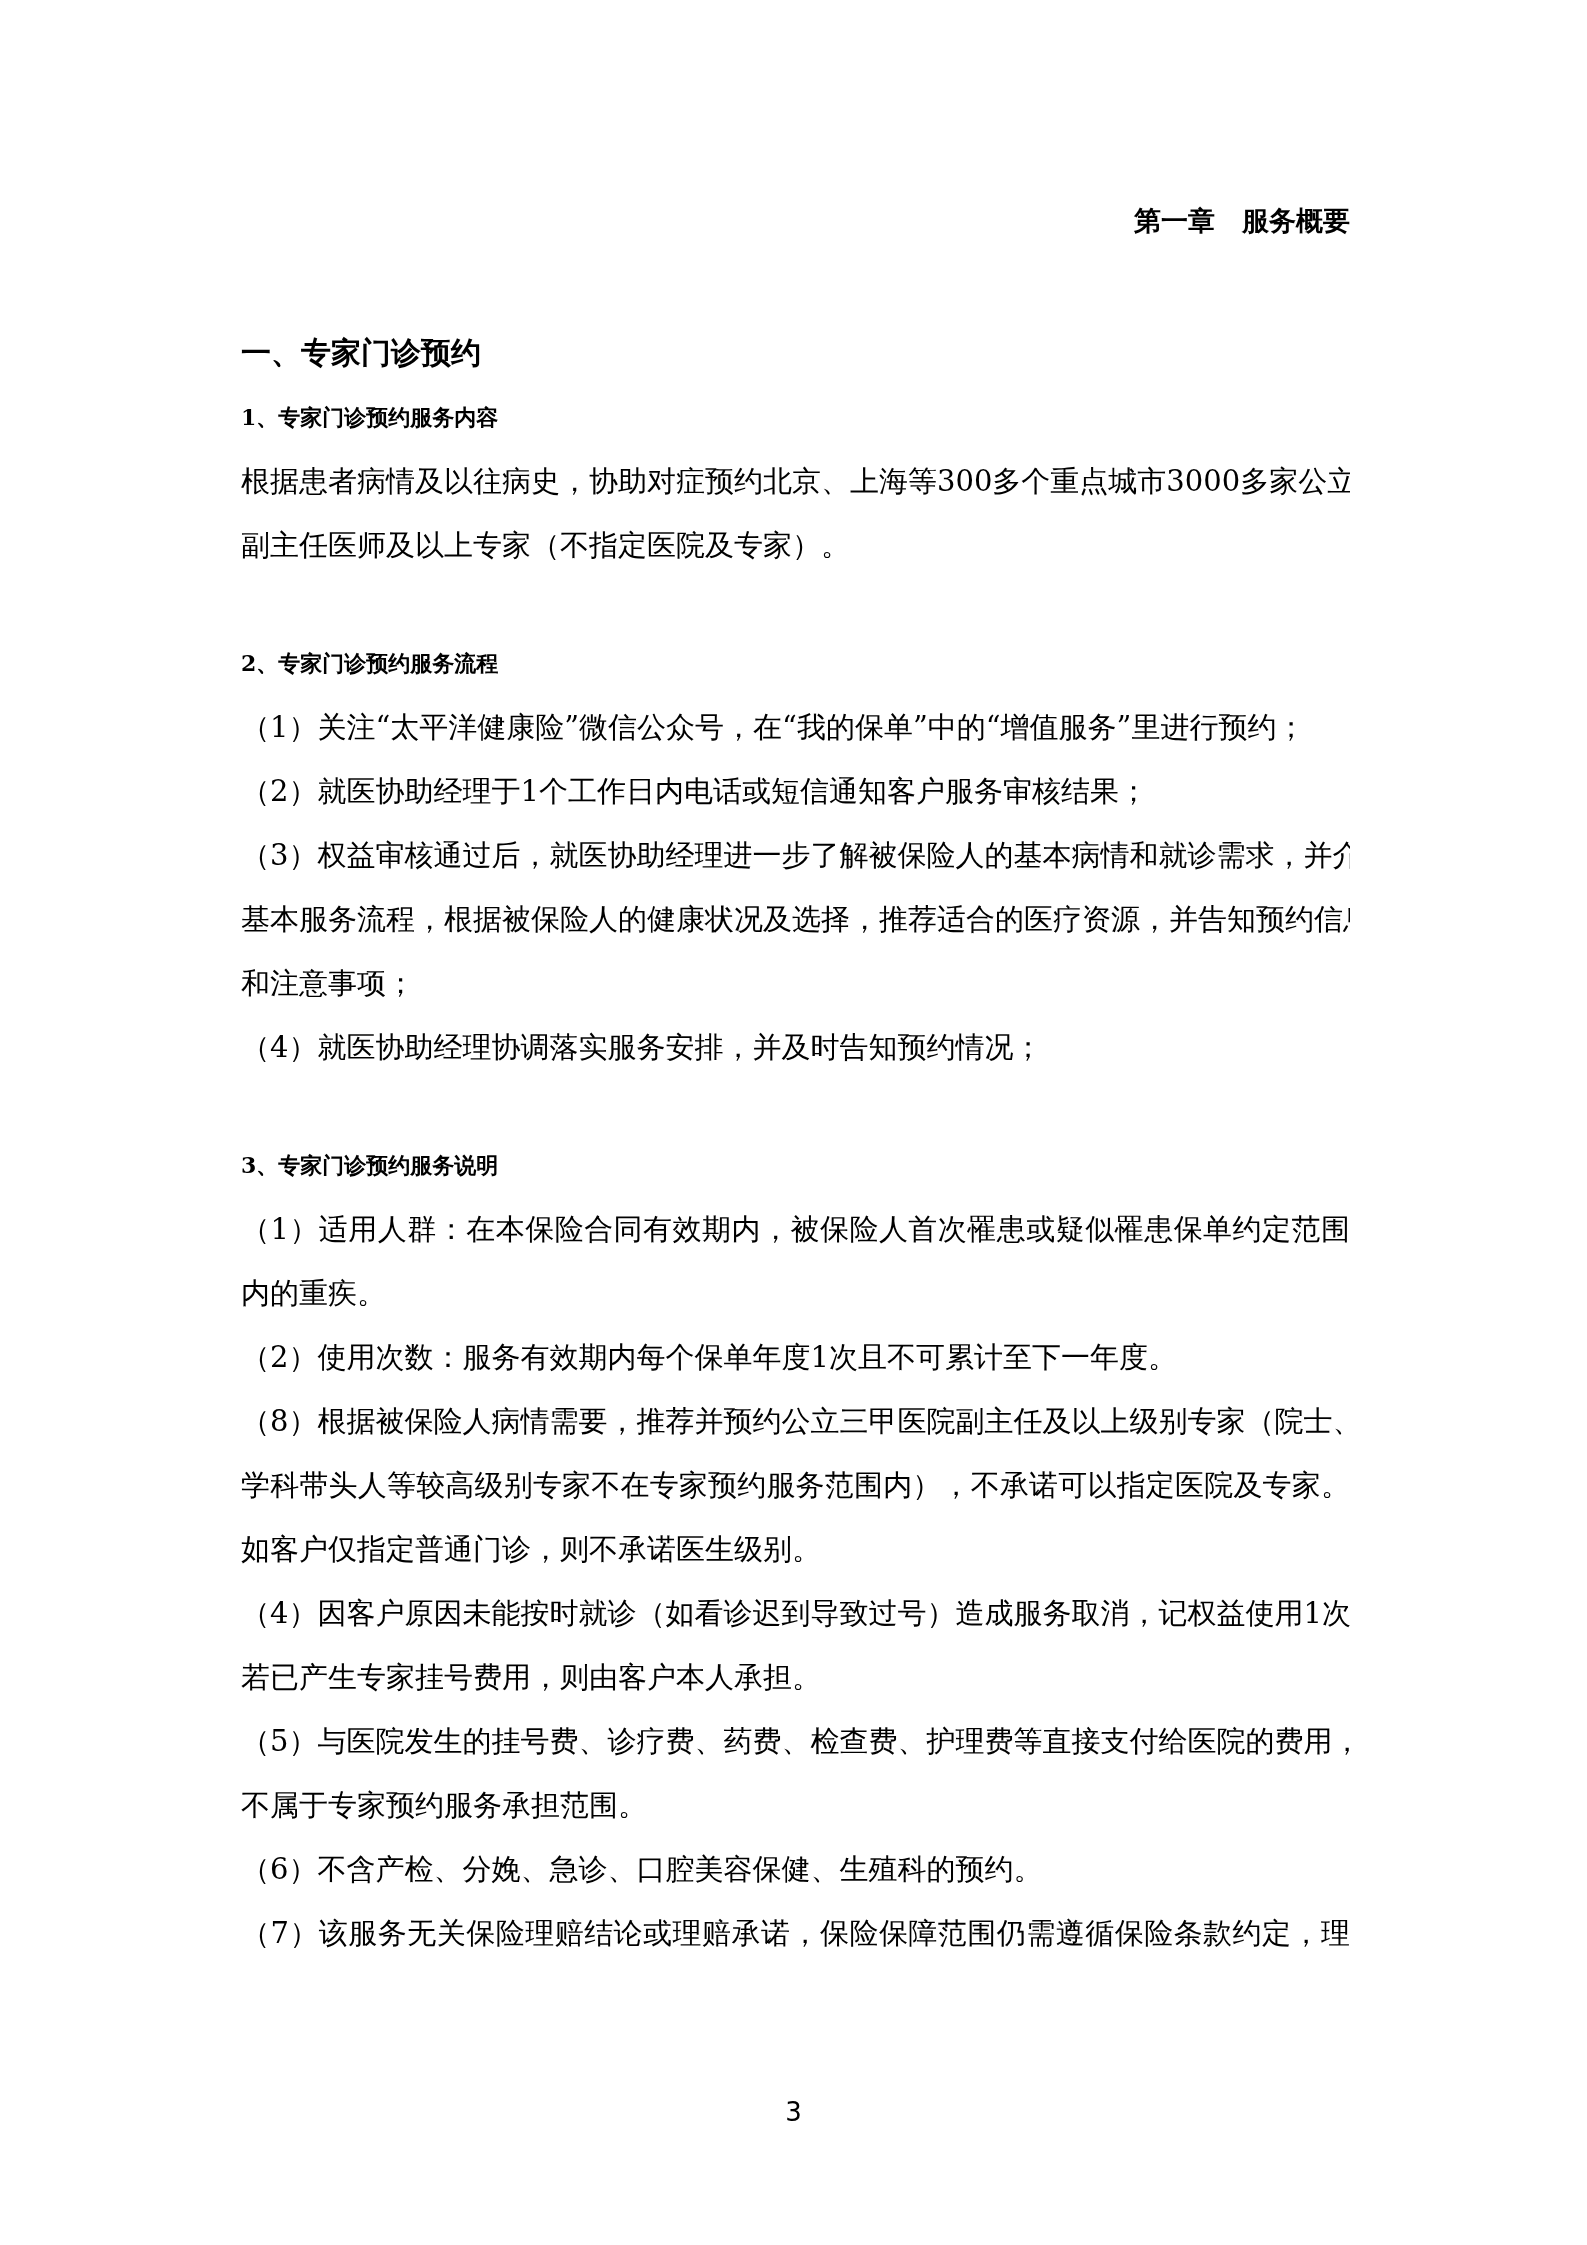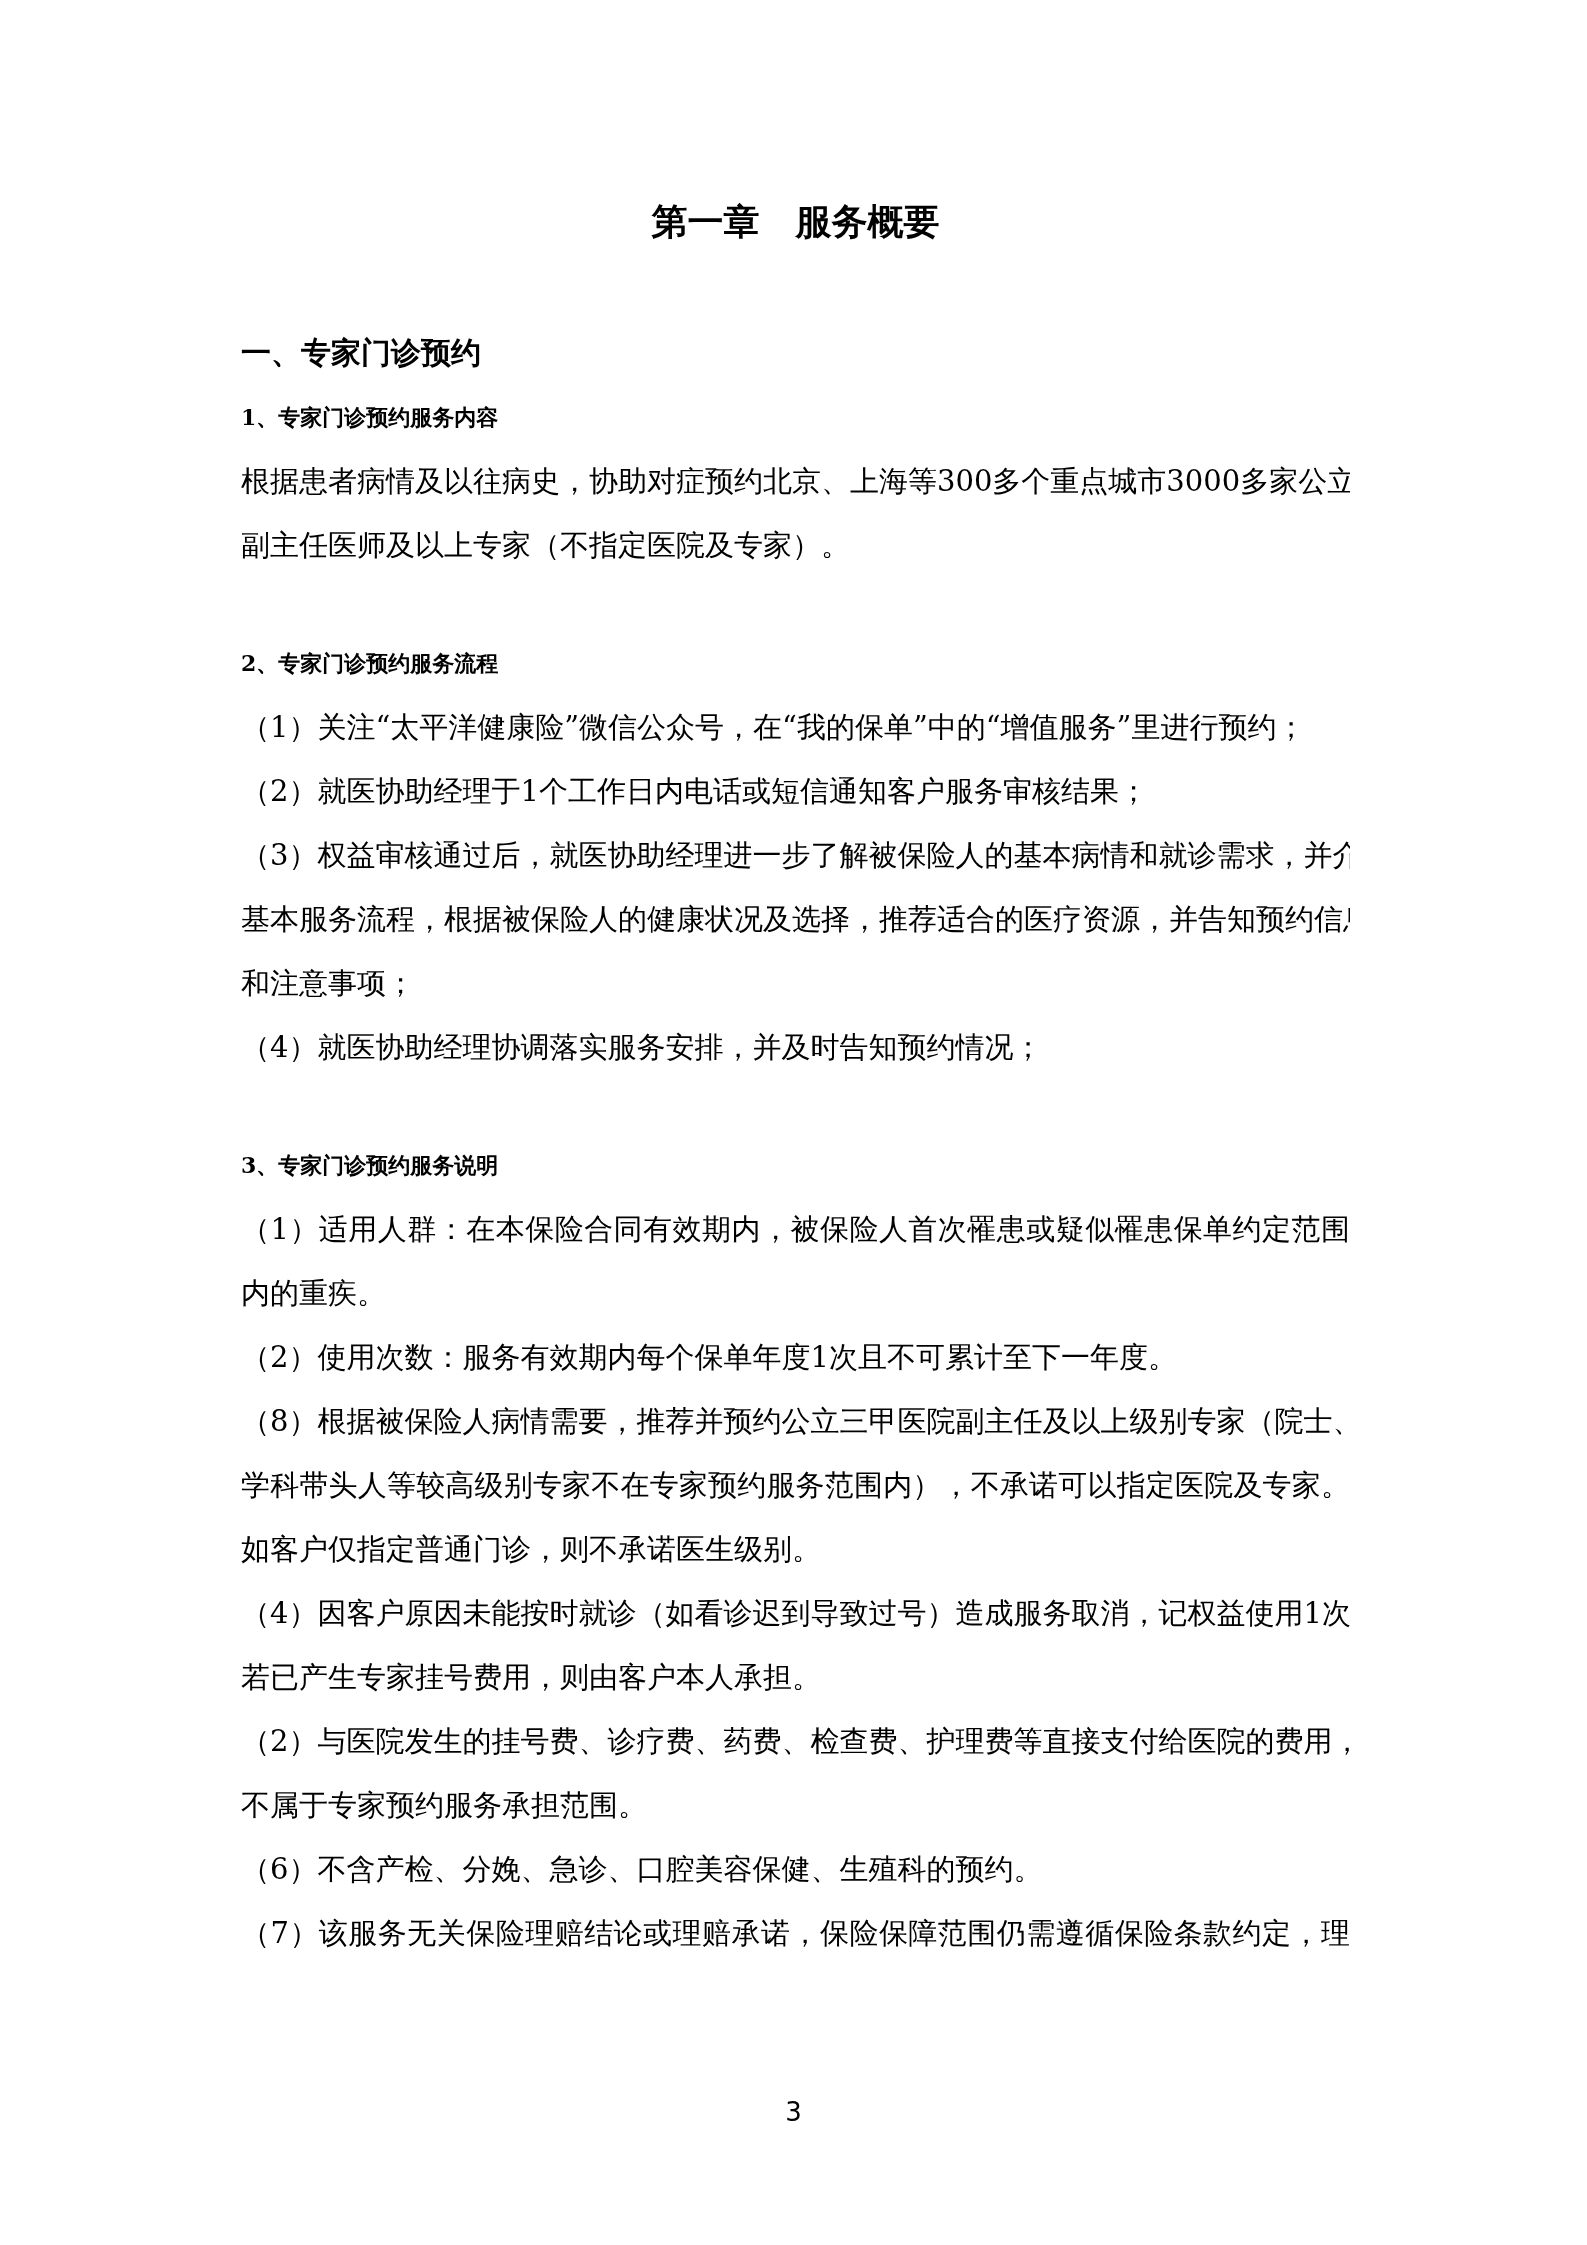--- a/index.html
+++ b/index.html
@@ -14,23 +14,23 @@
     background: #ffffff;
     color: #000000;
     font-family: "DejaVu Serif", "Liberation Serif", serif;
     overflow: hidden;
     margin: 0 auto;
   }
   .content {
     padding: 189px 237px 0 241px;
   }
   .title {
-    font-size: 36px;
+    font-size: 27px;
     font-weight: bold;
-    text-align: center;
+    text-align: right;
     line-height: 64px;
     white-space: nowrap;
   }
   .sec-heading {
     font-size: 30px;
     font-weight: bold;
     line-height: 64px;
     margin-top: 68px;
     white-space: nowrap;
   }
@@ -108,21 +108,21 @@
         <div class="para">
           <div class="line just">（8）根据被保险人病情需要，推荐并预约公立三甲医院副主任及以上级别专家（院士、</div>
           <div class="line just">学科带头人等较高级别专家不在专家预约服务范围内），不承诺可以指定医院及专家。</div>
           <div class="line">如客户仅指定普通门诊，则不承诺医生级别。</div>
         </div>
         <div class="para">
           <div class="line just">（4）因客户原因未能按时就诊（如看诊迟到导致过号）造成服务取消，记权益使用1次，</div>
           <div class="line">若已产生专家挂号费用，则由客户本人承担。</div>
         </div>
         <div class="para">
-          <div class="line just">（2）与医院发生的挂号费、诊疗费、药费、检查费、护理费等直接支付给医院的费用，</div>
+          <div class="line just">（5）与医院发生的挂号费、诊疗费、药费、检查费、护理费等直接支付给医院的费用，</div>
           <div class="line">不属于专家预约服务承担范围。</div>
         </div>
         <div class="para">
           <div class="line">（6）不含产检、分娩、急诊、口腔美容保健、生殖科的预约。</div>
         </div>
         <div class="para">
           <div class="line just">（7）该服务无关保险理赔结论或理赔承诺，保险保障范围仍需遵循保险条款约定，理</div>
         </div>
       </div>
     </div>

